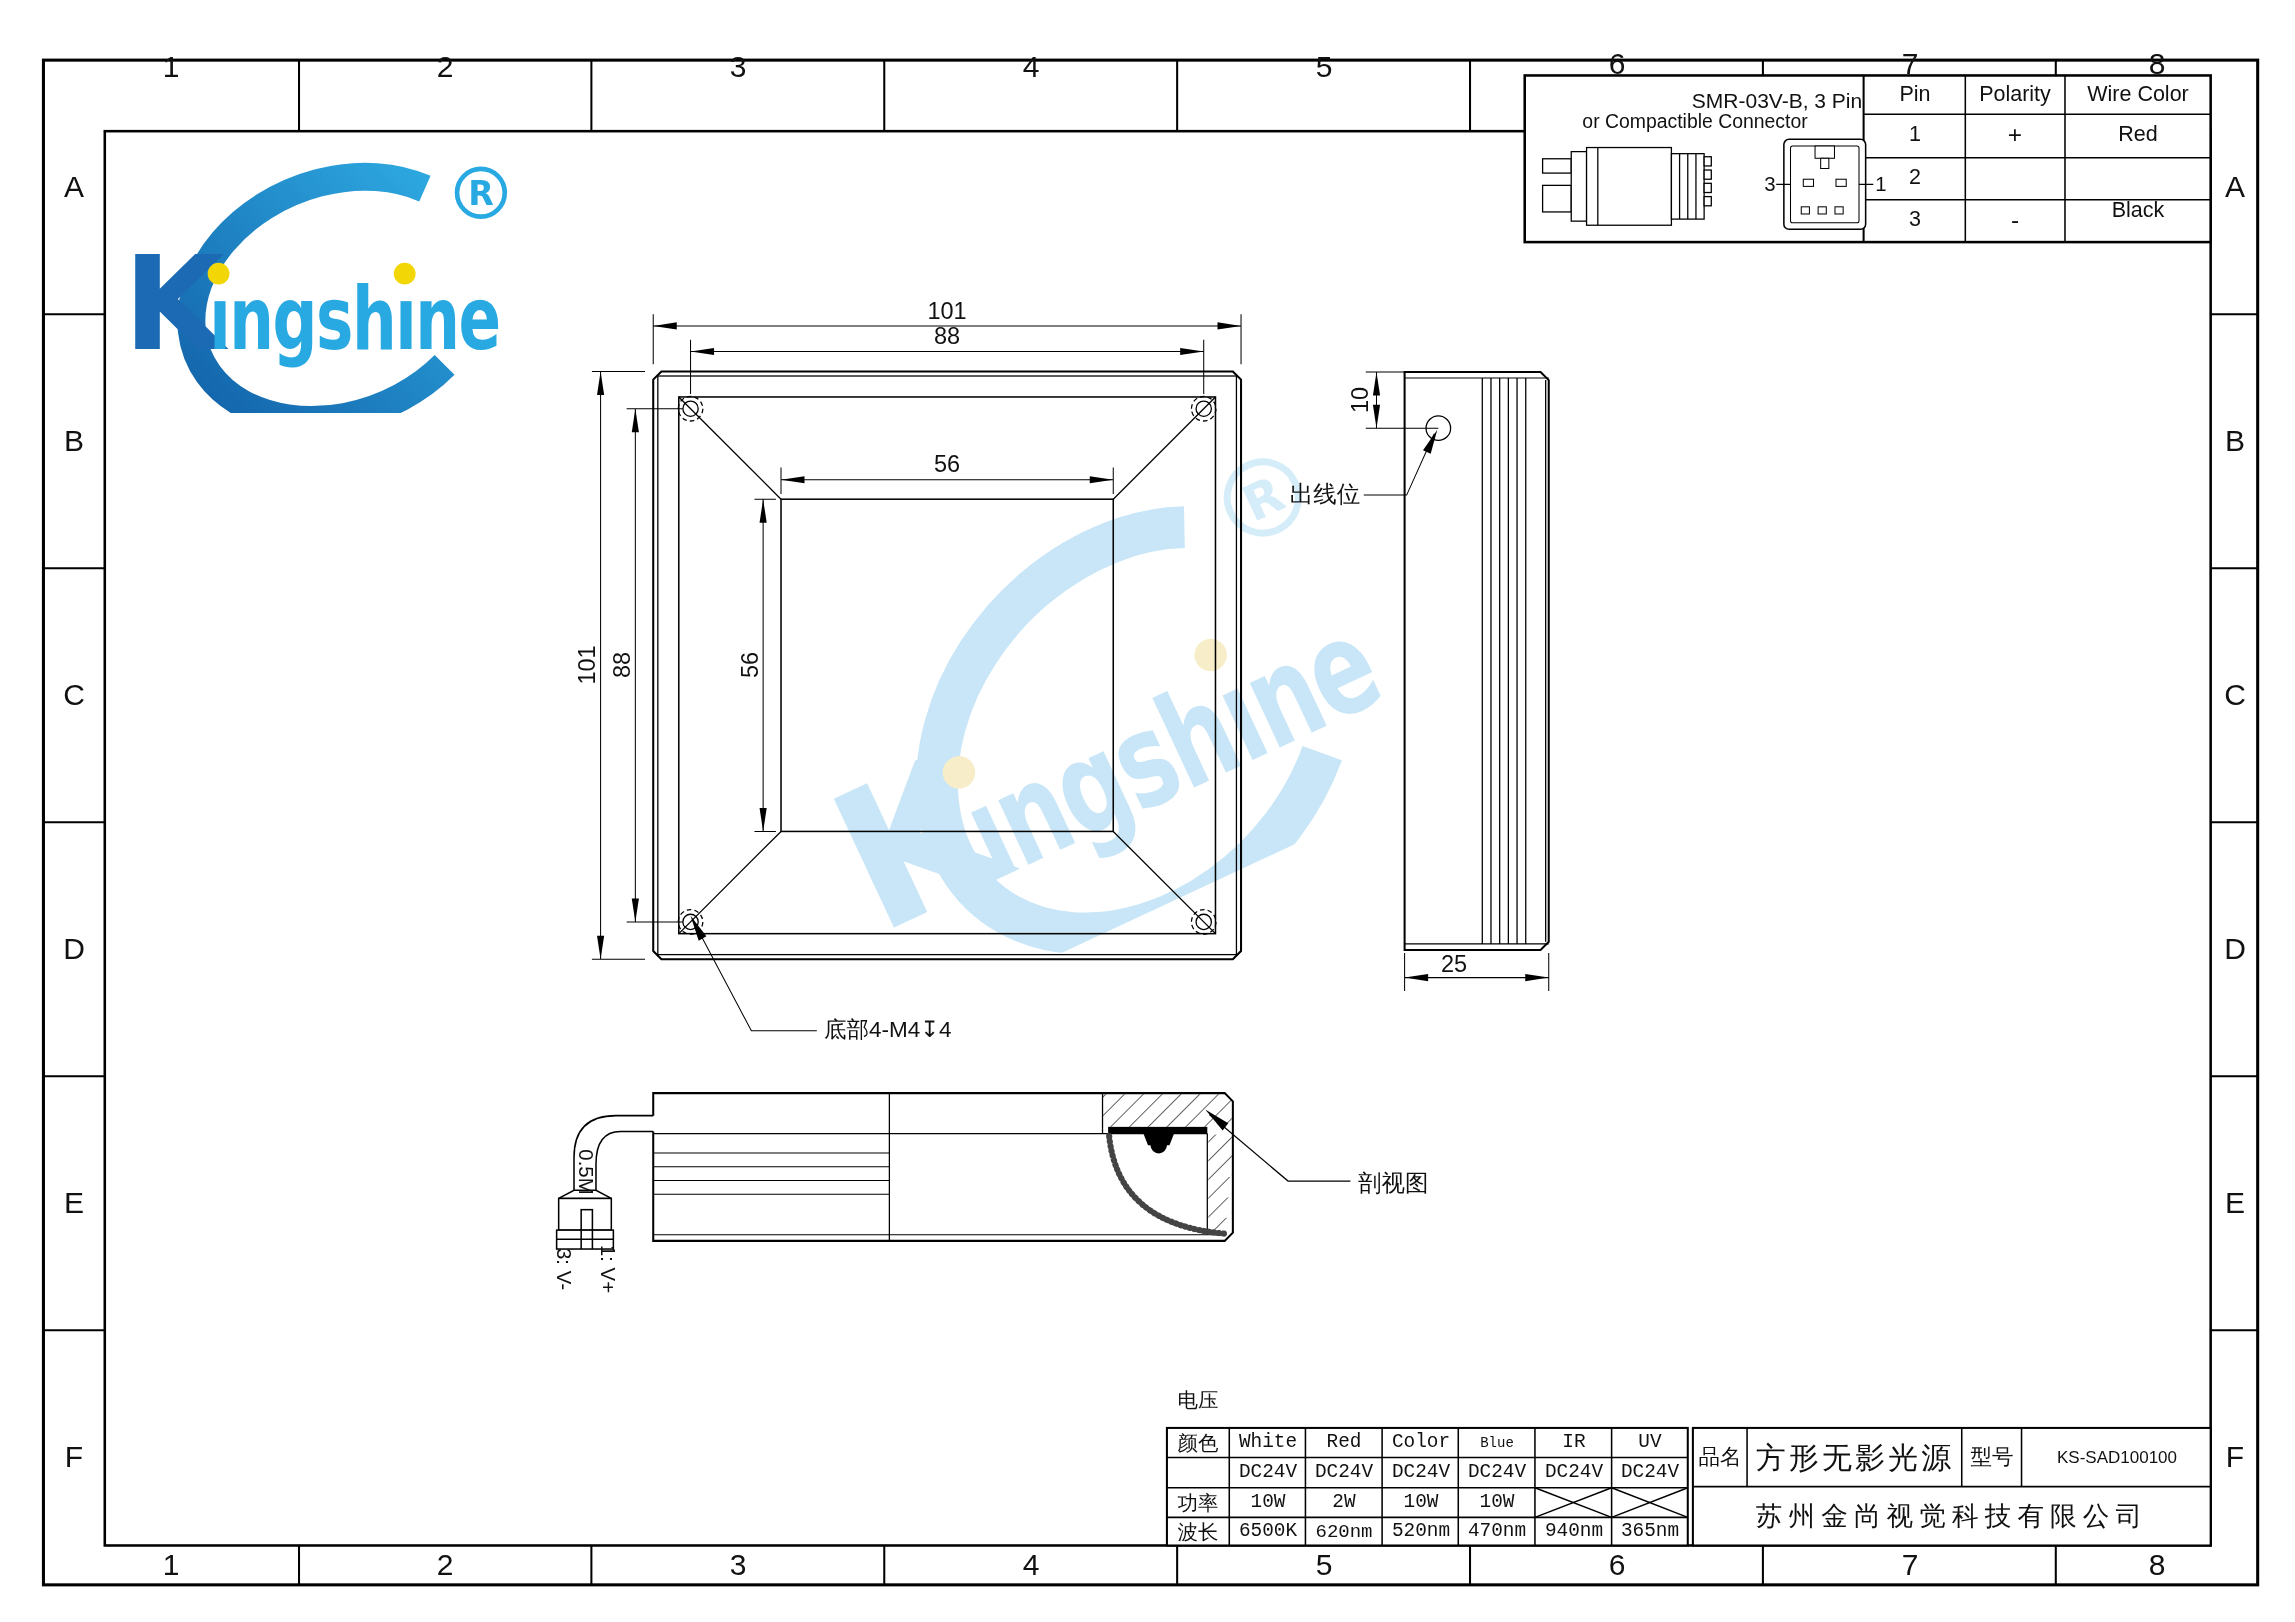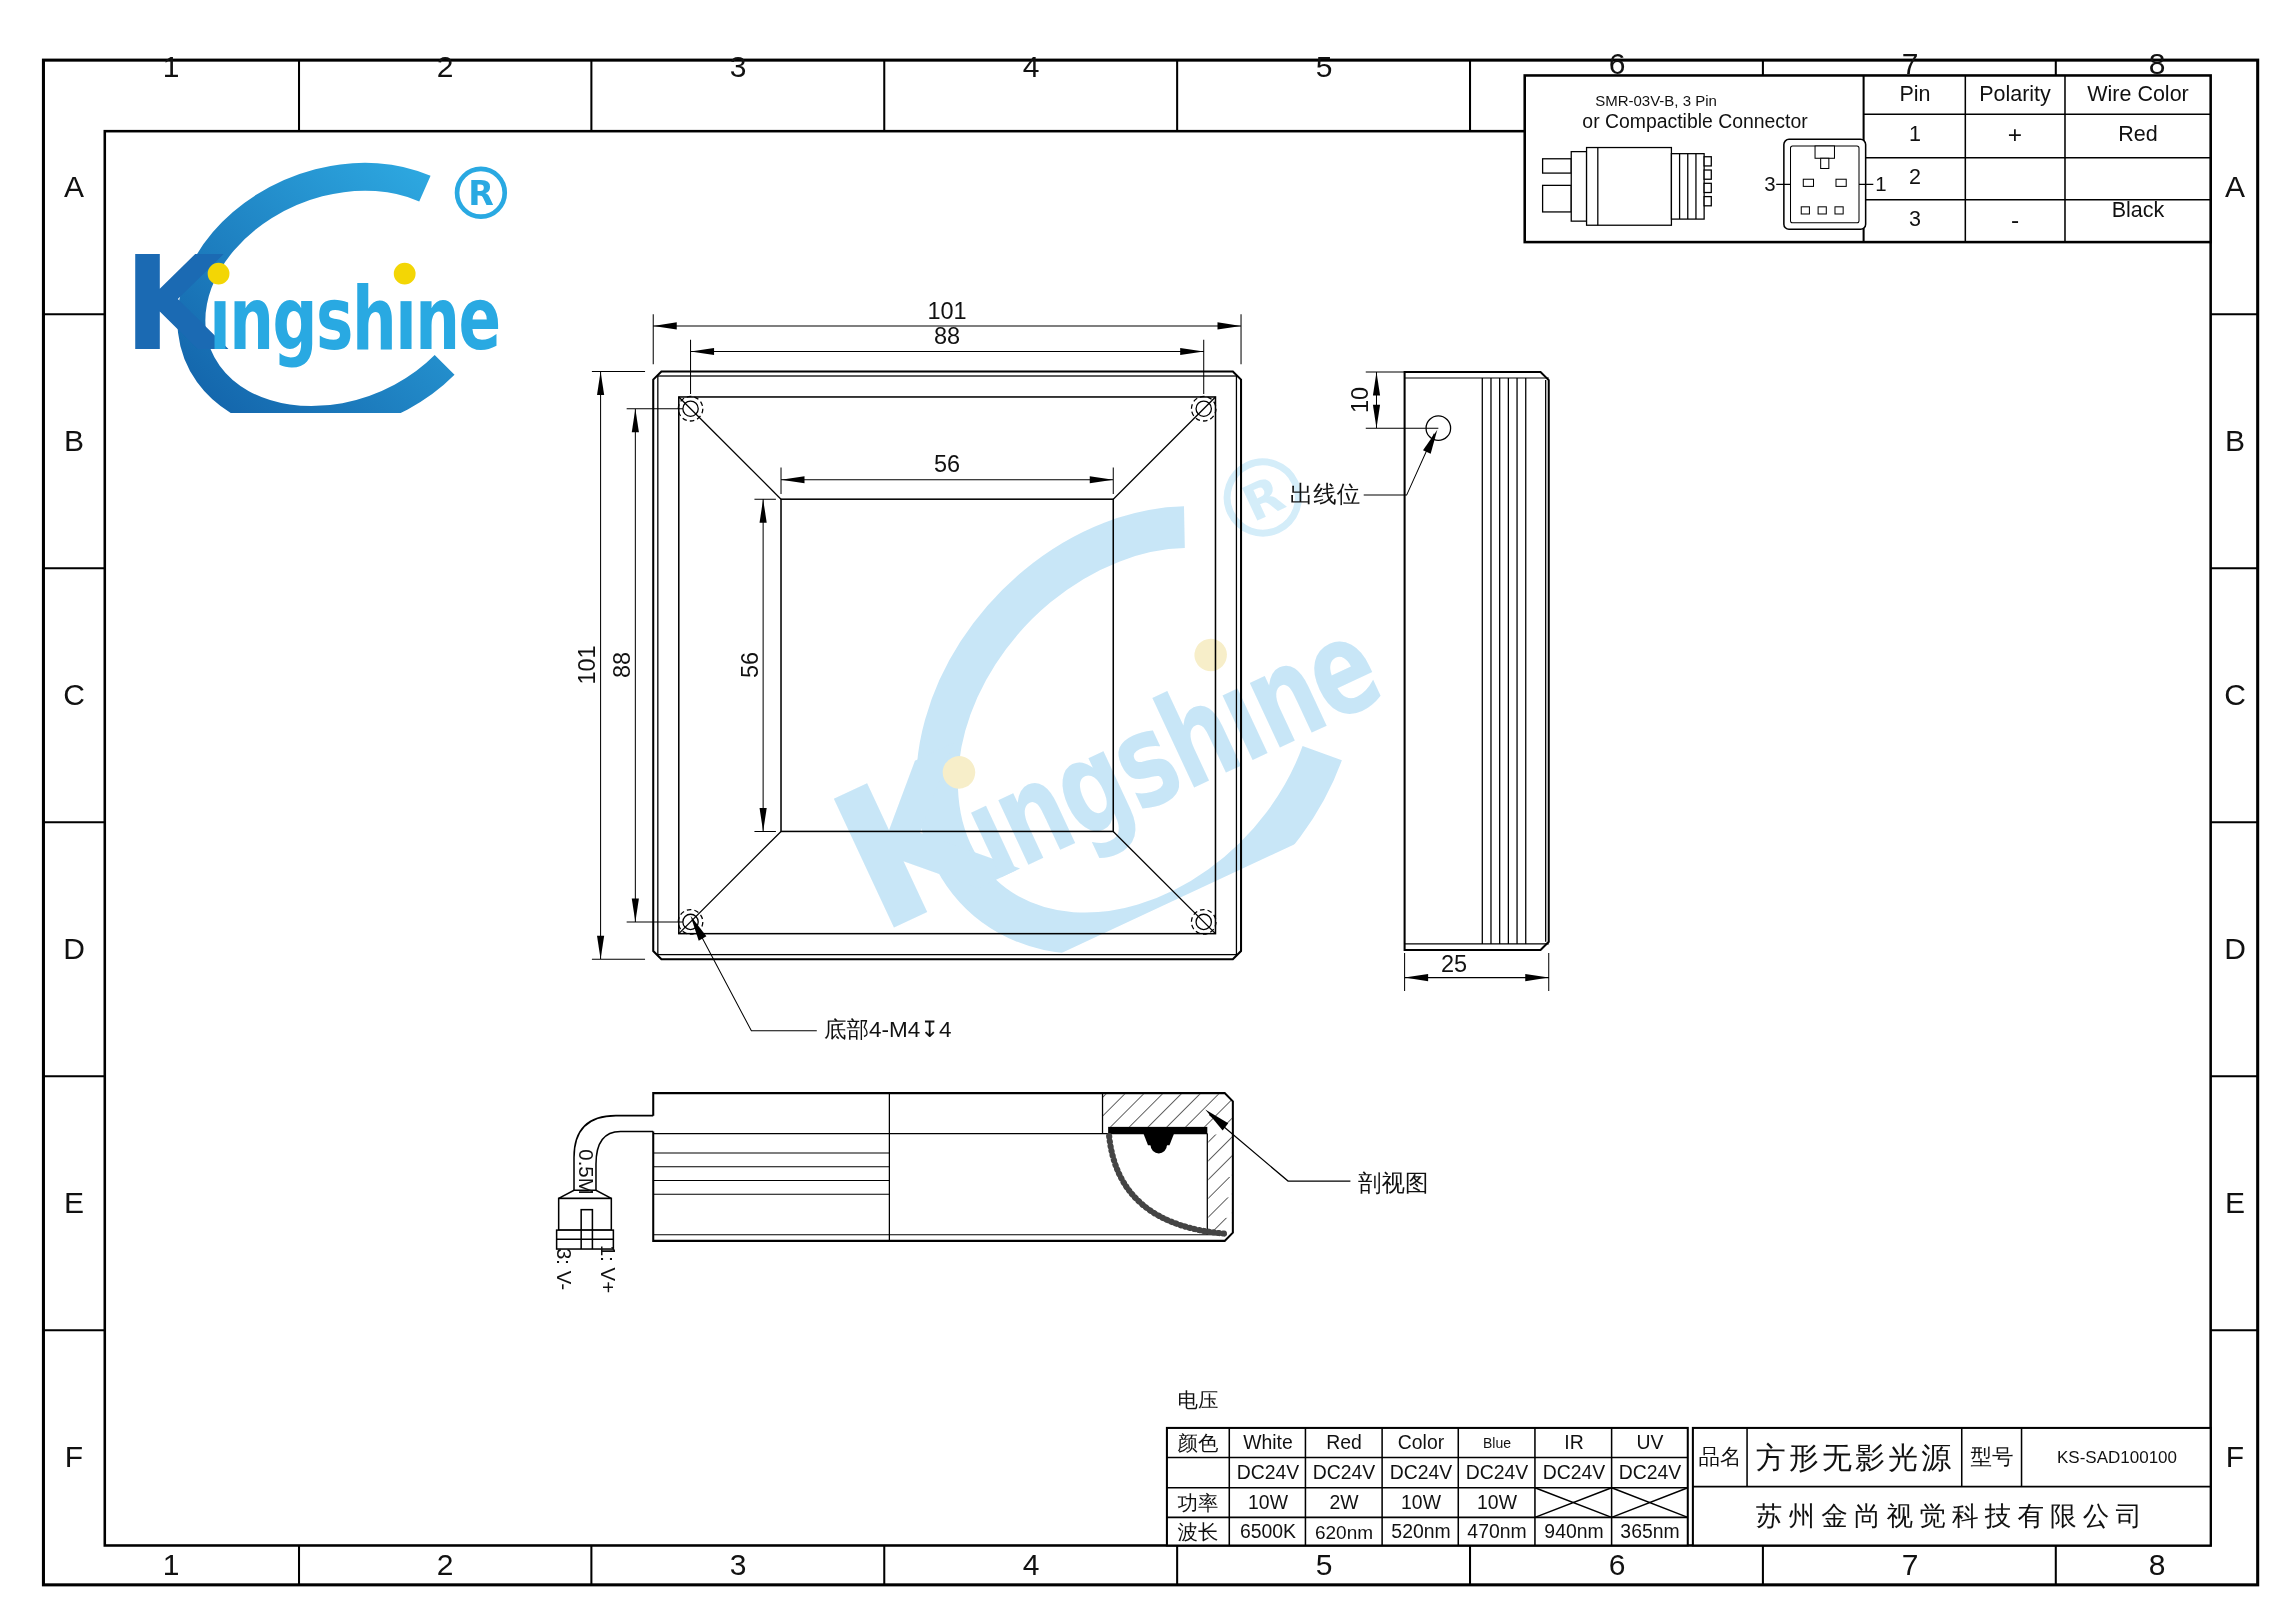--- a/index.html
+++ b/index.html
@@ -2,21 +2,21 @@
 <html style="font-size:8.2px"><head>
 <meta charset="utf-8">
 <style>
   html,body{margin:0;padding:0;background:#fff}
   #sheet{position:relative;width:2295px;height:1623px;background:#fff;
          font-family:"Liberation Sans",sans-serif;color:#111;overflow:hidden}
   .t {position:absolute;transform:translate(-50%,-50%);white-space:nowrap;line-height:1}
   .lt{position:absolute;transform:translate(0,-50%);white-space:nowrap;line-height:1}
   .rv{position:absolute;transform:translate(-50%,-50%) rotate(-90deg);white-space:nowrap;line-height:1}
   .rv2{position:absolute;transform:translate(-50%,-50%) rotate(90deg);white-space:nowrap;line-height:1}
-  .mono{font-family:Liberation Sans, sans-serif}
+  .mono{font-family:Liberation Mono, monospace}
   .zone{font-size:30px}
   .dim{font-size:23.5px}
   #linework{position:absolute;left:0;top:0;z-index:2}
   .txt-layer{position:absolute;left:0;top:0;width:100%;height:100%;z-index:3}
   .logo-box{position:absolute;z-index:3}
   .logo-box svg{display:block;width:100%;height:auto}
   .hdr-logo{left:118px;top:143px;width:394px}
   .wm{left:798px;top:516px;width:588px;transform:rotate(-25deg);opacity:.85;z-index:1}
   .wm .sw{stroke:#bfe2f6}
   .wm .kg{fill:#bfe2f6}
@@ -267,21 +267,21 @@
     <div class="t zone" style="left:74px;top:1203px">E</div>
     <div class="t zone" style="left:74px;top:1457px">F</div>
 
     <div class="t zone" style="left:2235px;top:187px">A</div>
     <div class="t zone" style="left:2235px;top:441px">B</div>
     <div class="t zone" style="left:2235px;top:695px">C</div>
     <div class="t zone" style="left:2235px;top:949px">D</div>
     <div class="t zone" style="left:2235px;top:1203px">E</div>
     <div class="t zone" style="left:2235px;top:1457px">F</div>
 
-    <div class="t" style="left:1656px;top:100px;font-size:15px">SMR-03V-B, 3 Pin</div>
+    <div class="t" style="left:1777px;top:100px;font-size:21px">SMR-03V-B, 3 Pin</div>
     <div class="t" style="left:1695px;top:122px;font-size:19.4px">or Compactible Connector</div>
     <div class="t" style="left:1770px;top:184px;font-size:20.4px">3</div>
     <div class="t" style="left:1881px;top:184px;font-size:20.4px">1</div>
 
     <div class="t" style="left:1915px;top:95px;font-size:21.5px">Pin</div>
     <div class="t" style="left:2015px;top:95px;font-size:21.5px">Polarity</div>
     <div class="t" style="left:2138px;top:95px;font-size:21.5px">Wire Color</div>
     <div class="t" style="left:1915px;top:135px;font-size:21.5px">1</div>
     <div class="t" style="left:2015px;top:135px;font-size:24.5px">+</div>
     <div class="t" style="left:2138px;top:135px;font-size:21.5px">Red</div>

